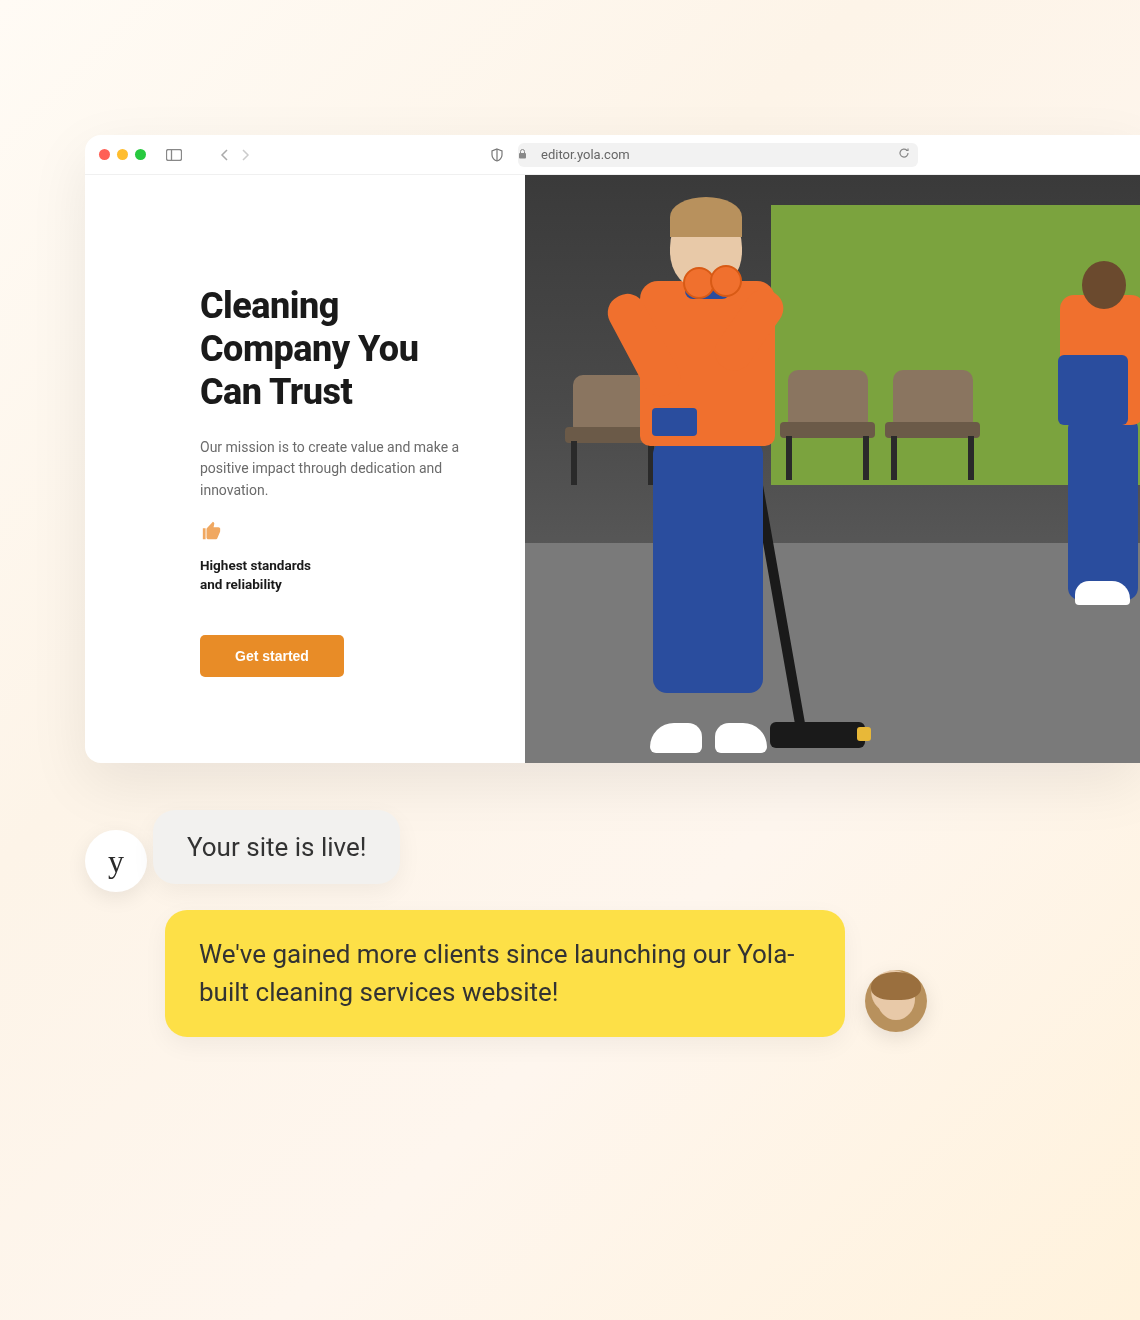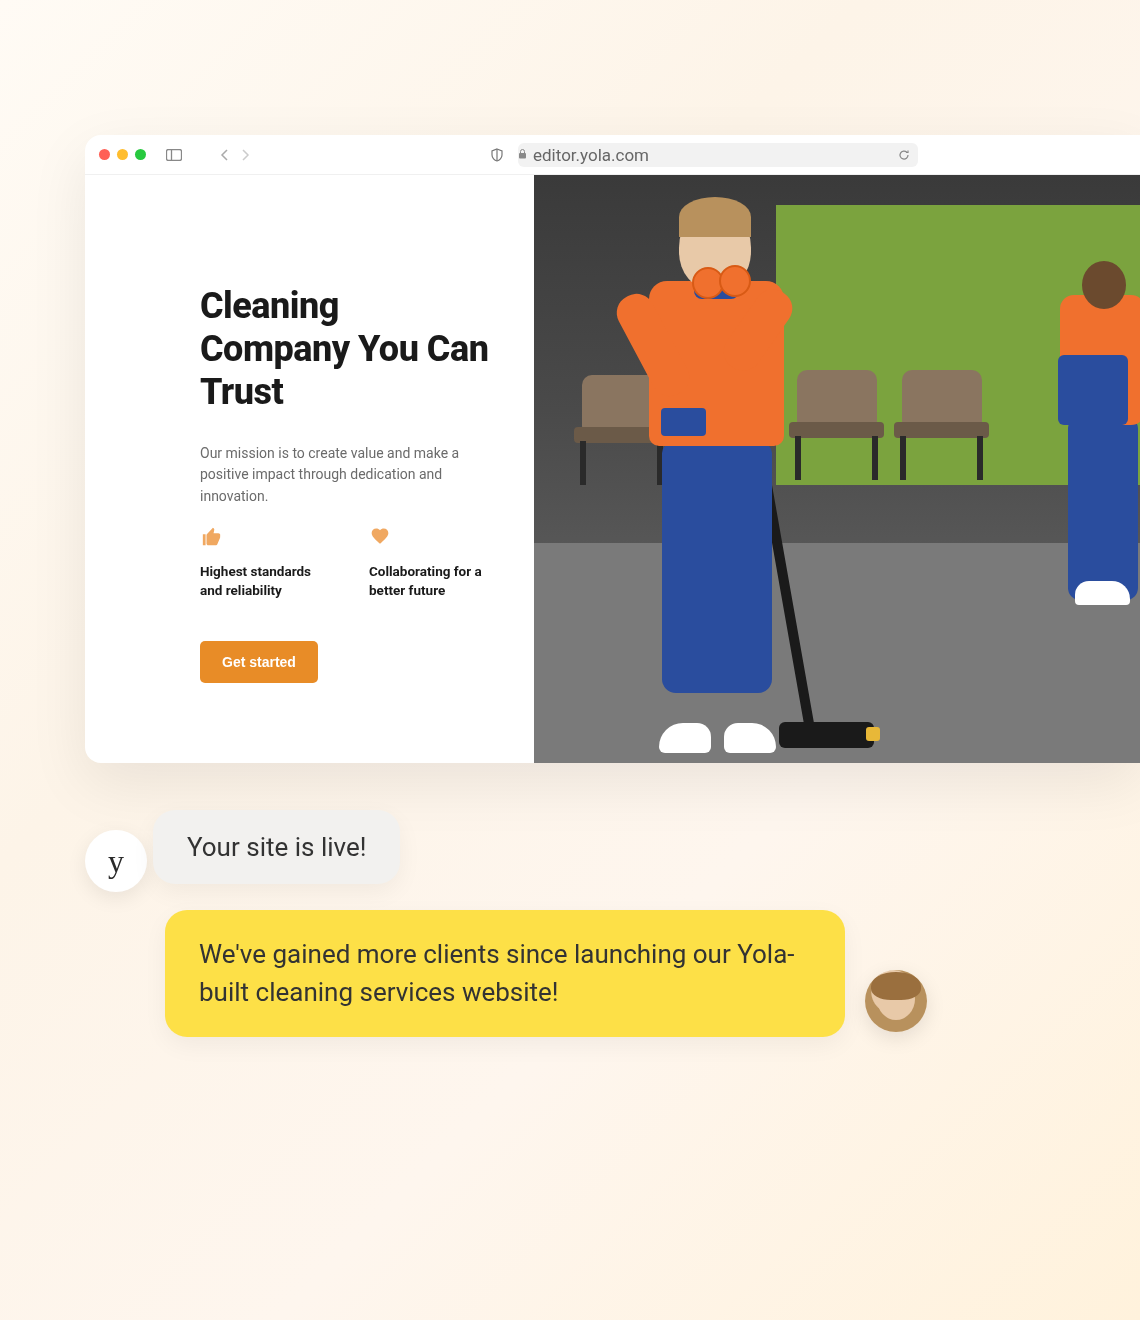--- a/index.html
+++ b/index.html
@@ -45,43 +45,43 @@
   .shield-area { margin-left: auto; margin-right: 6px; }
 
   .url-bar {
     flex: 0 0 400px;
     background: #f2f2f2;
     height: 24px;
     border-radius: 6px;
     display: flex;
     align-items: center;
     justify-content: center;
-    gap: 6px;
-    font-size: 17px;
+    gap: 14px;
+    font-size: 13px;
     color: #666;
   }
   .url-bar .lock { font-size: 10px; }
   .reload-icon { margin-left: auto; margin-right: 8px; color: #888; }
   .chrome-spacer { width: 200px; }
 
   
   .site {
     display: flex;
     height: calc(100% - 40px);
   }
   .site-left {
     flex: 0 0 440px;
     padding: 110px 40px 40px 115px;
   }
   .site-title {
     font-size: 36px;
     font-weight: 800;
     color: #1a1a1a;
     line-height: 1.2;
-    margin-bottom: 28px;
+    margin-bottom: 22px;
     letter-spacing: -0.5px;
   }
   .site-desc {
     font-size: 14px;
     color: #6b6b6b;
     line-height: 1.55;
     margin-bottom: 18px;
     max-width: 260px;
   }
   .features {
@@ -98,21 +98,21 @@
   .feature-text {
     font-size: 13.5px;
     font-weight: 700;
     color: #1a1a1a;
     line-height: 1.4;
   }
   .cta-button {
     background: #e88c27;
     color: #fff;
     border: none;
-    padding: 13px 22px;
+    padding: 13px 35px;
     font-size: 14px;
     font-weight: 600;
     border-radius: 5px;
     cursor: pointer;
   }
 
   
   .site-right {
     flex: 1;
     background: linear-gradient(180deg, #3a3a3a 0%, #4a4a4a 40%, #6b6b6b 100%);
@@ -329,28 +329,20 @@
       <p class="site-desc">Our mission is to create value and make a positive impact through dedication and innovation.</p>
 
       <div class="features">
         <div class="feature">
           <div class="feature-icon">
             <svg width="24" height="22" viewBox="0 0 24 24" fill="#f0a861">
               <path d="M2 21h3V9H2v12zm19-11c0-1.1-.9-2-2-2h-5.3l.8-3.8v-.3c0-.4-.2-.8-.4-1.1L13 2 6.6 8.6C6.2 9 6 9.5 6 10v9c0 1.1.9 2 2 2h8c.8 0 1.5-.5 1.8-1.2l2.9-6.8c.1-.3.2-.6.2-1v-2z"></path>
             </svg>
           </div>
           <div class="feature-text">Highest standards and reliability</div>
-        </div>
-        <div class="feature">
-          <div class="feature-icon">
-            <svg width="22" height="20" viewBox="0 0 24 24" fill="#f0a861">
-              <path d="M12 21.35l-1.45-1.32C5.4 15.36 2 12.28 2 8.5 2 5.42 4.42 3 7.5 3c1.74 0 3.41.81 4.5 2.09C13.09 3.81 14.76 3 16.5 3 19.58 3 22 5.42 22 8.5c0 3.78-3.4 6.86-8.55 11.54L12 21.35z"></path>
-            </svg>
-          </div>
-          <div class="feature-text">Collaborating for a better future</div>
         </div>
       </div>
 
       <button class="cta-button">Get started</button>
     </div>
 
     <div class="site-right">
       <div class="green-wall"></div>
       <div class="floor"></div>
       <div class="chair" style="top:200px; left:40px;">

